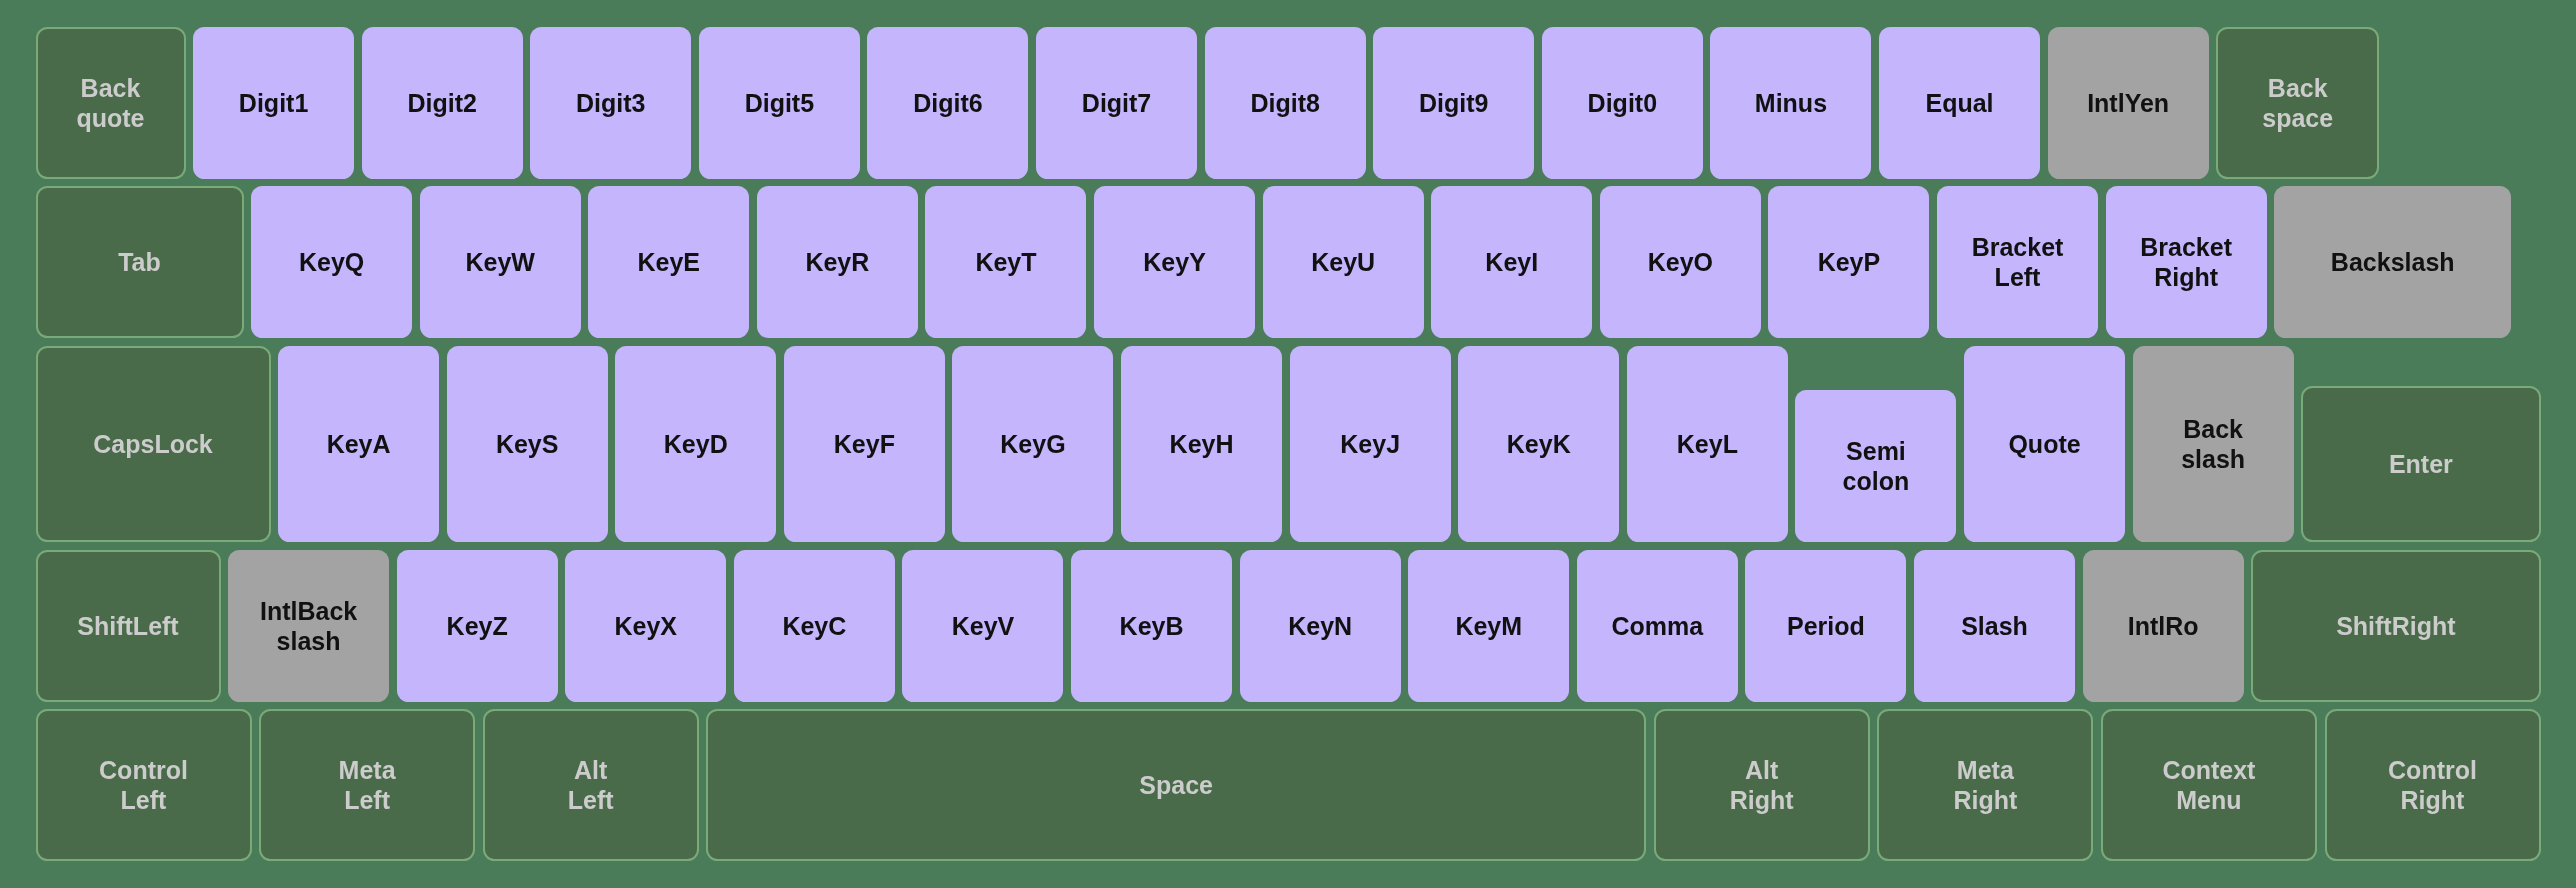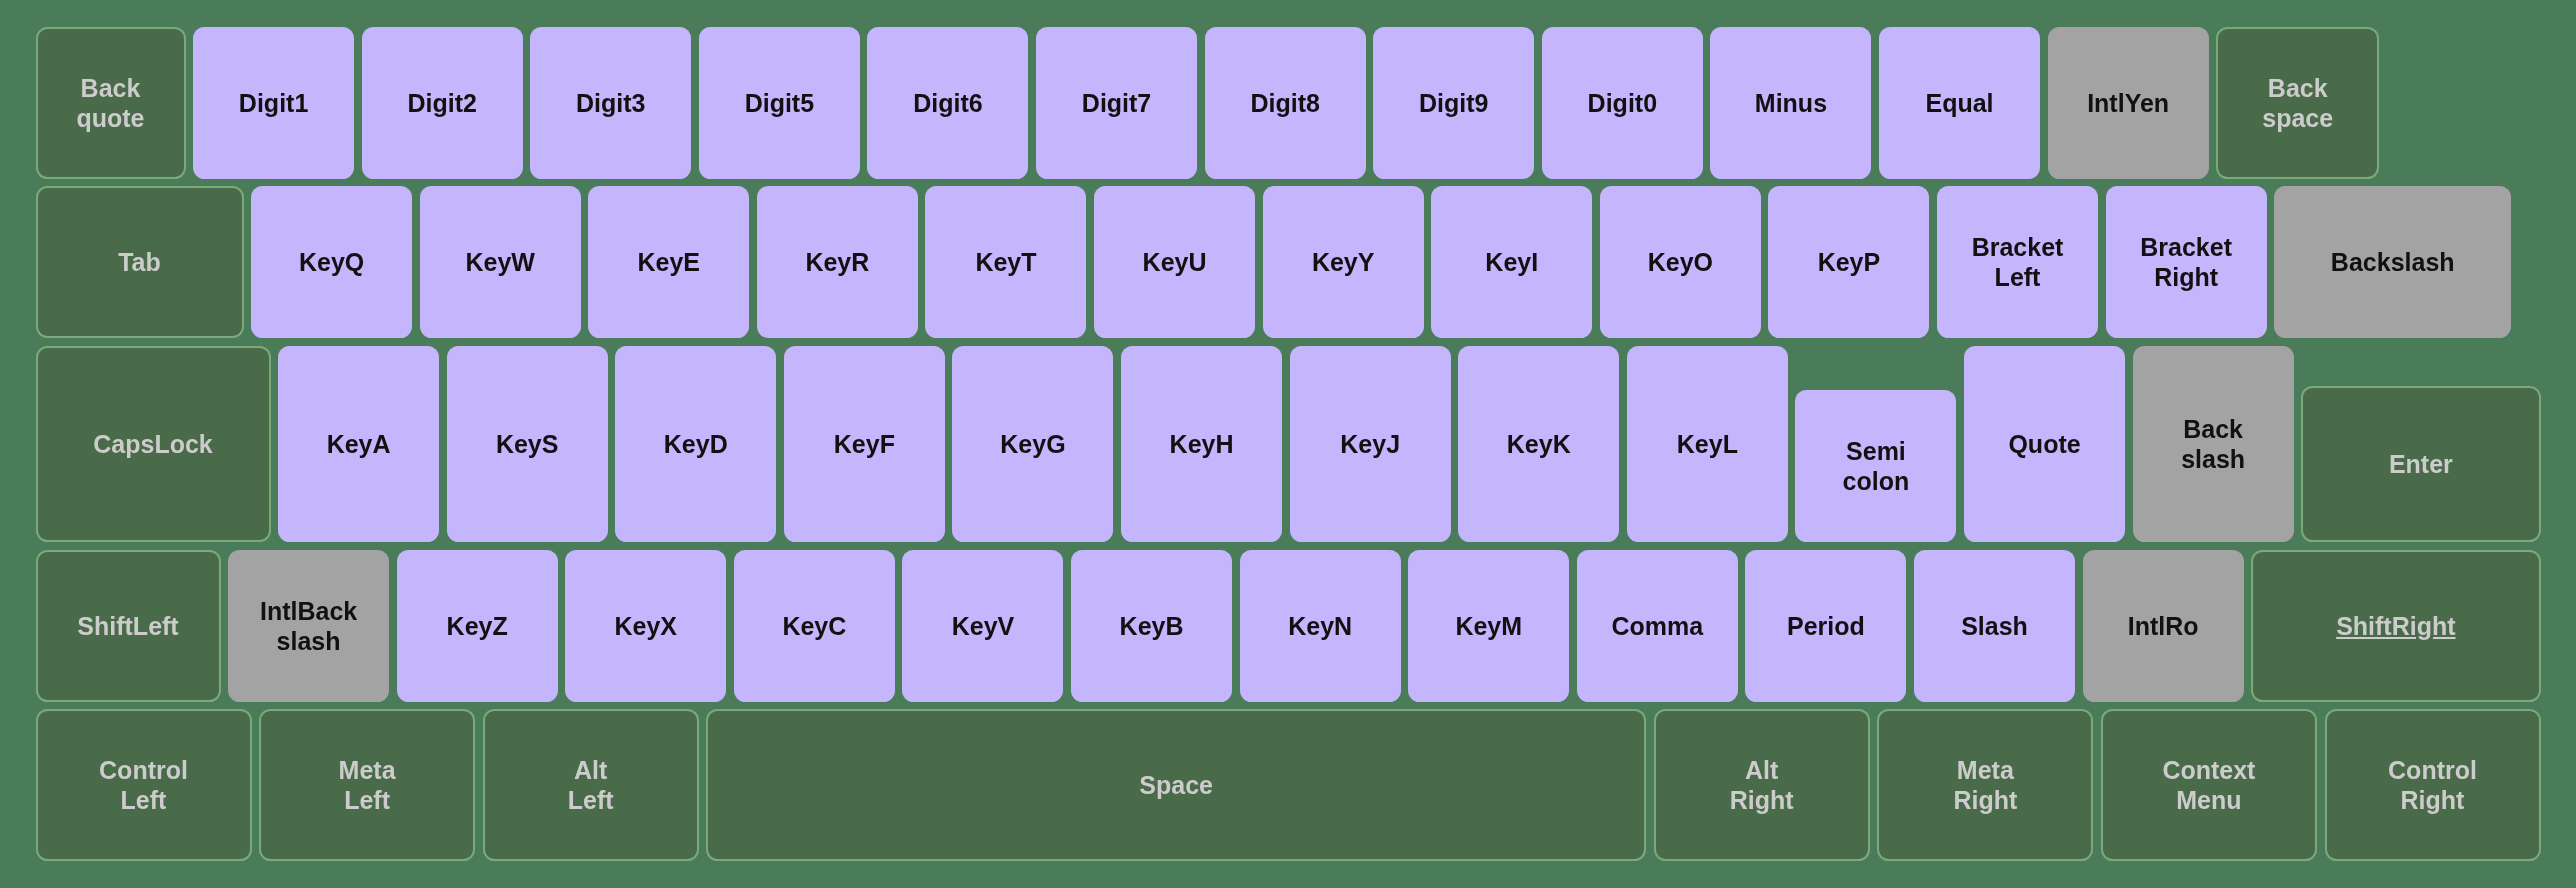--- a/index.html
+++ b/index.html
@@ -83,21 +83,21 @@
     .r3-semicolon { flex: 0 0 161px; margin-top: 44px; }
     .r3-quote { flex: 0 0 161px; }
     .r3-backslash2 { flex: 0 0 161px; }
     .r3-enter { flex: 1; margin-top: 40px; }
 
     
     .r4-shiftleft { flex: 0 0 185px; }
     .r4-intlback { flex: 0 0 161px; }
     .r4-key { flex: 0 0 161px; }
     .r4-intlro { flex: 0 0 161px; }
-    .r4-shiftright { flex: 1; text-decoration: underline; }
+    .r4-shiftright { flex: 1; }
 
     
     .r5-controlleft { flex: 0 0 216px; }
     .r5-metaleft { flex: 0 0 216px; }
     .r5-altleft { flex: 0 0 216px; }
     .r5-space { flex: 1; }
     .r5-altright { flex: 0 0 216px; }
     .r5-metaright { flex: 0 0 216px; }
     .r5-contextmenu { flex: 0 0 216px; }
     .r5-controlright { flex: 0 0 216px; }
@@ -167,24 +167,24 @@
       <div class="key key-normal r2-key">
         <span>KeyE</span>
       </div>
       <div class="key key-normal r2-key">
         <span>KeyR</span>
       </div>
       <div class="key key-normal r2-key">
         <span>KeyT</span>
       </div>
       <div class="key key-normal r2-key">
+        <span>KeyY</span>
+      </div>
+      <div class="key key-normal r2-key">
         <span>KeyU</span>
-      </div>
-      <div class="key key-normal r2-key">
-        <span>KeyY</span>
       </div>
       <div class="key key-normal r2-key">
         <span>KeyI</span>
       </div>
       <div class="key key-normal r2-key">
         <span>KeyO</span>
       </div>
       <div class="key key-normal r2-key">
         <span>KeyP</span>
       </div>

